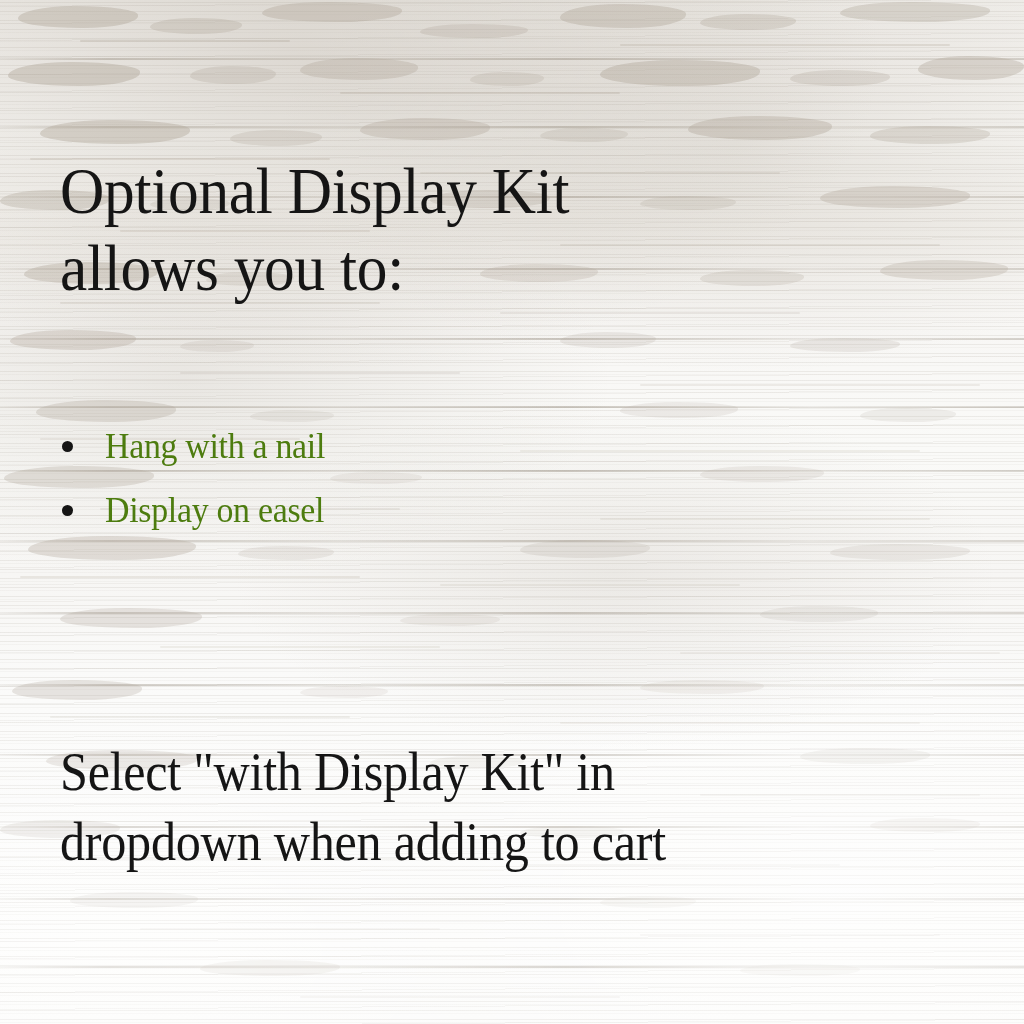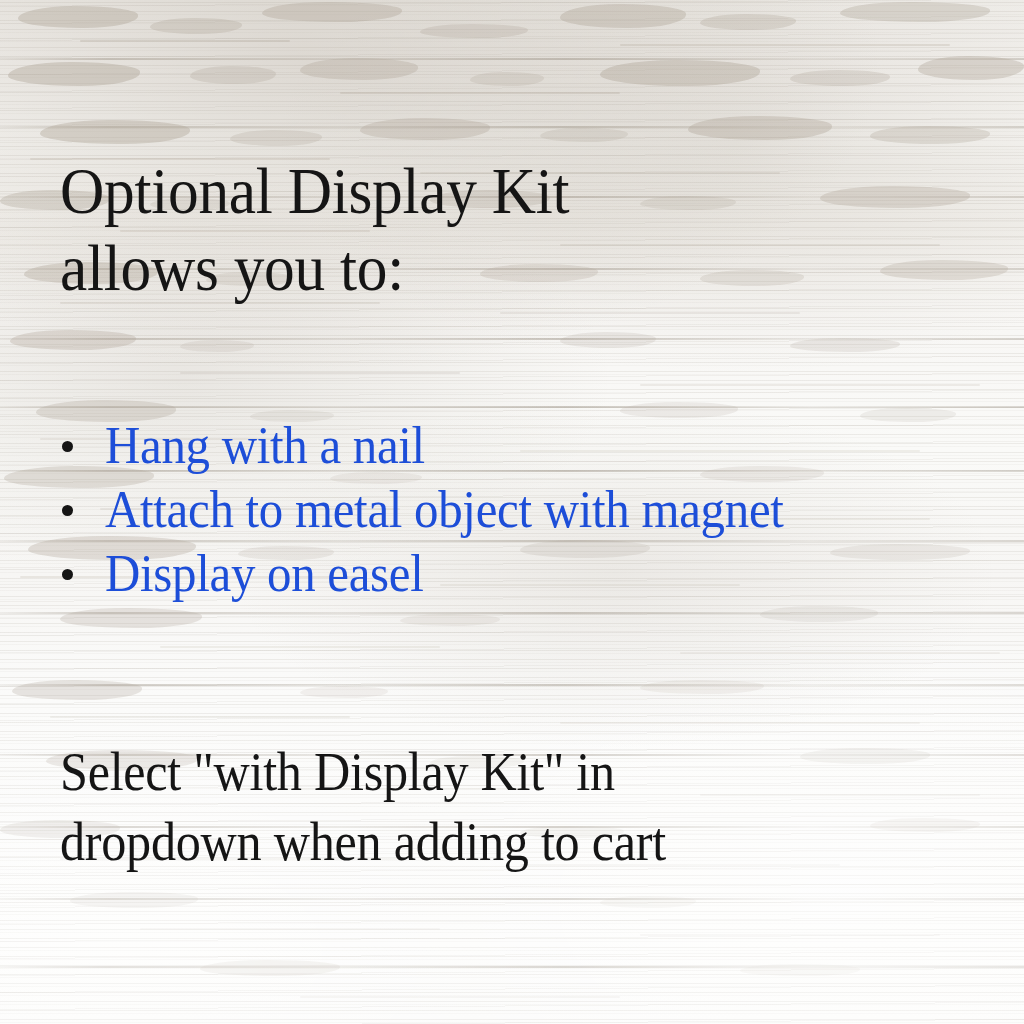--- a/index.html
+++ b/index.html
@@ -152,22 +152,22 @@
     left: 60px;
     top: 414px;
     margin: 0;
     padding: 0;
     list-style: none;
   }
   #bullet-list li {
     position: relative;
     height: 64px;
     padding-left: 45px;
-    color: #1d4ed8;
-    font-size: 52px;
+    color: #4d7c0f;
+    font-size: 36px;
     line-height: 64px;
     white-space: nowrap;
   }
   #bullet-list li .bullet-dot {
     position: absolute;
     left: 2px;
     top: 27px;
     width: 11px;
     height: 11px;
     border-radius: 50%;
@@ -334,24 +334,20 @@
       <span class="hline">allows you to:</span>
     </div>
 
     <ul id="bullet-list">
       <li>
         <span class="bullet-dot"></span>
         <span class="bullet-text">Hang with a nail</span>
       </li>
       <li>
         <span class="bullet-dot"></span>
-        <span class="bullet-text">Attach to metal object with magnet</span>
-      </li>
-      <li>
-        <span class="bullet-dot"></span>
         <span class="bullet-text">Display on easel</span>
       </li>
     </ul>
 
     <div class="txt" id="closing">
       <span class="cline">Select "with Display Kit" in</span>
       <span class="cline">dropdown when adding to cart</span>
     </div>
 
   </div>

